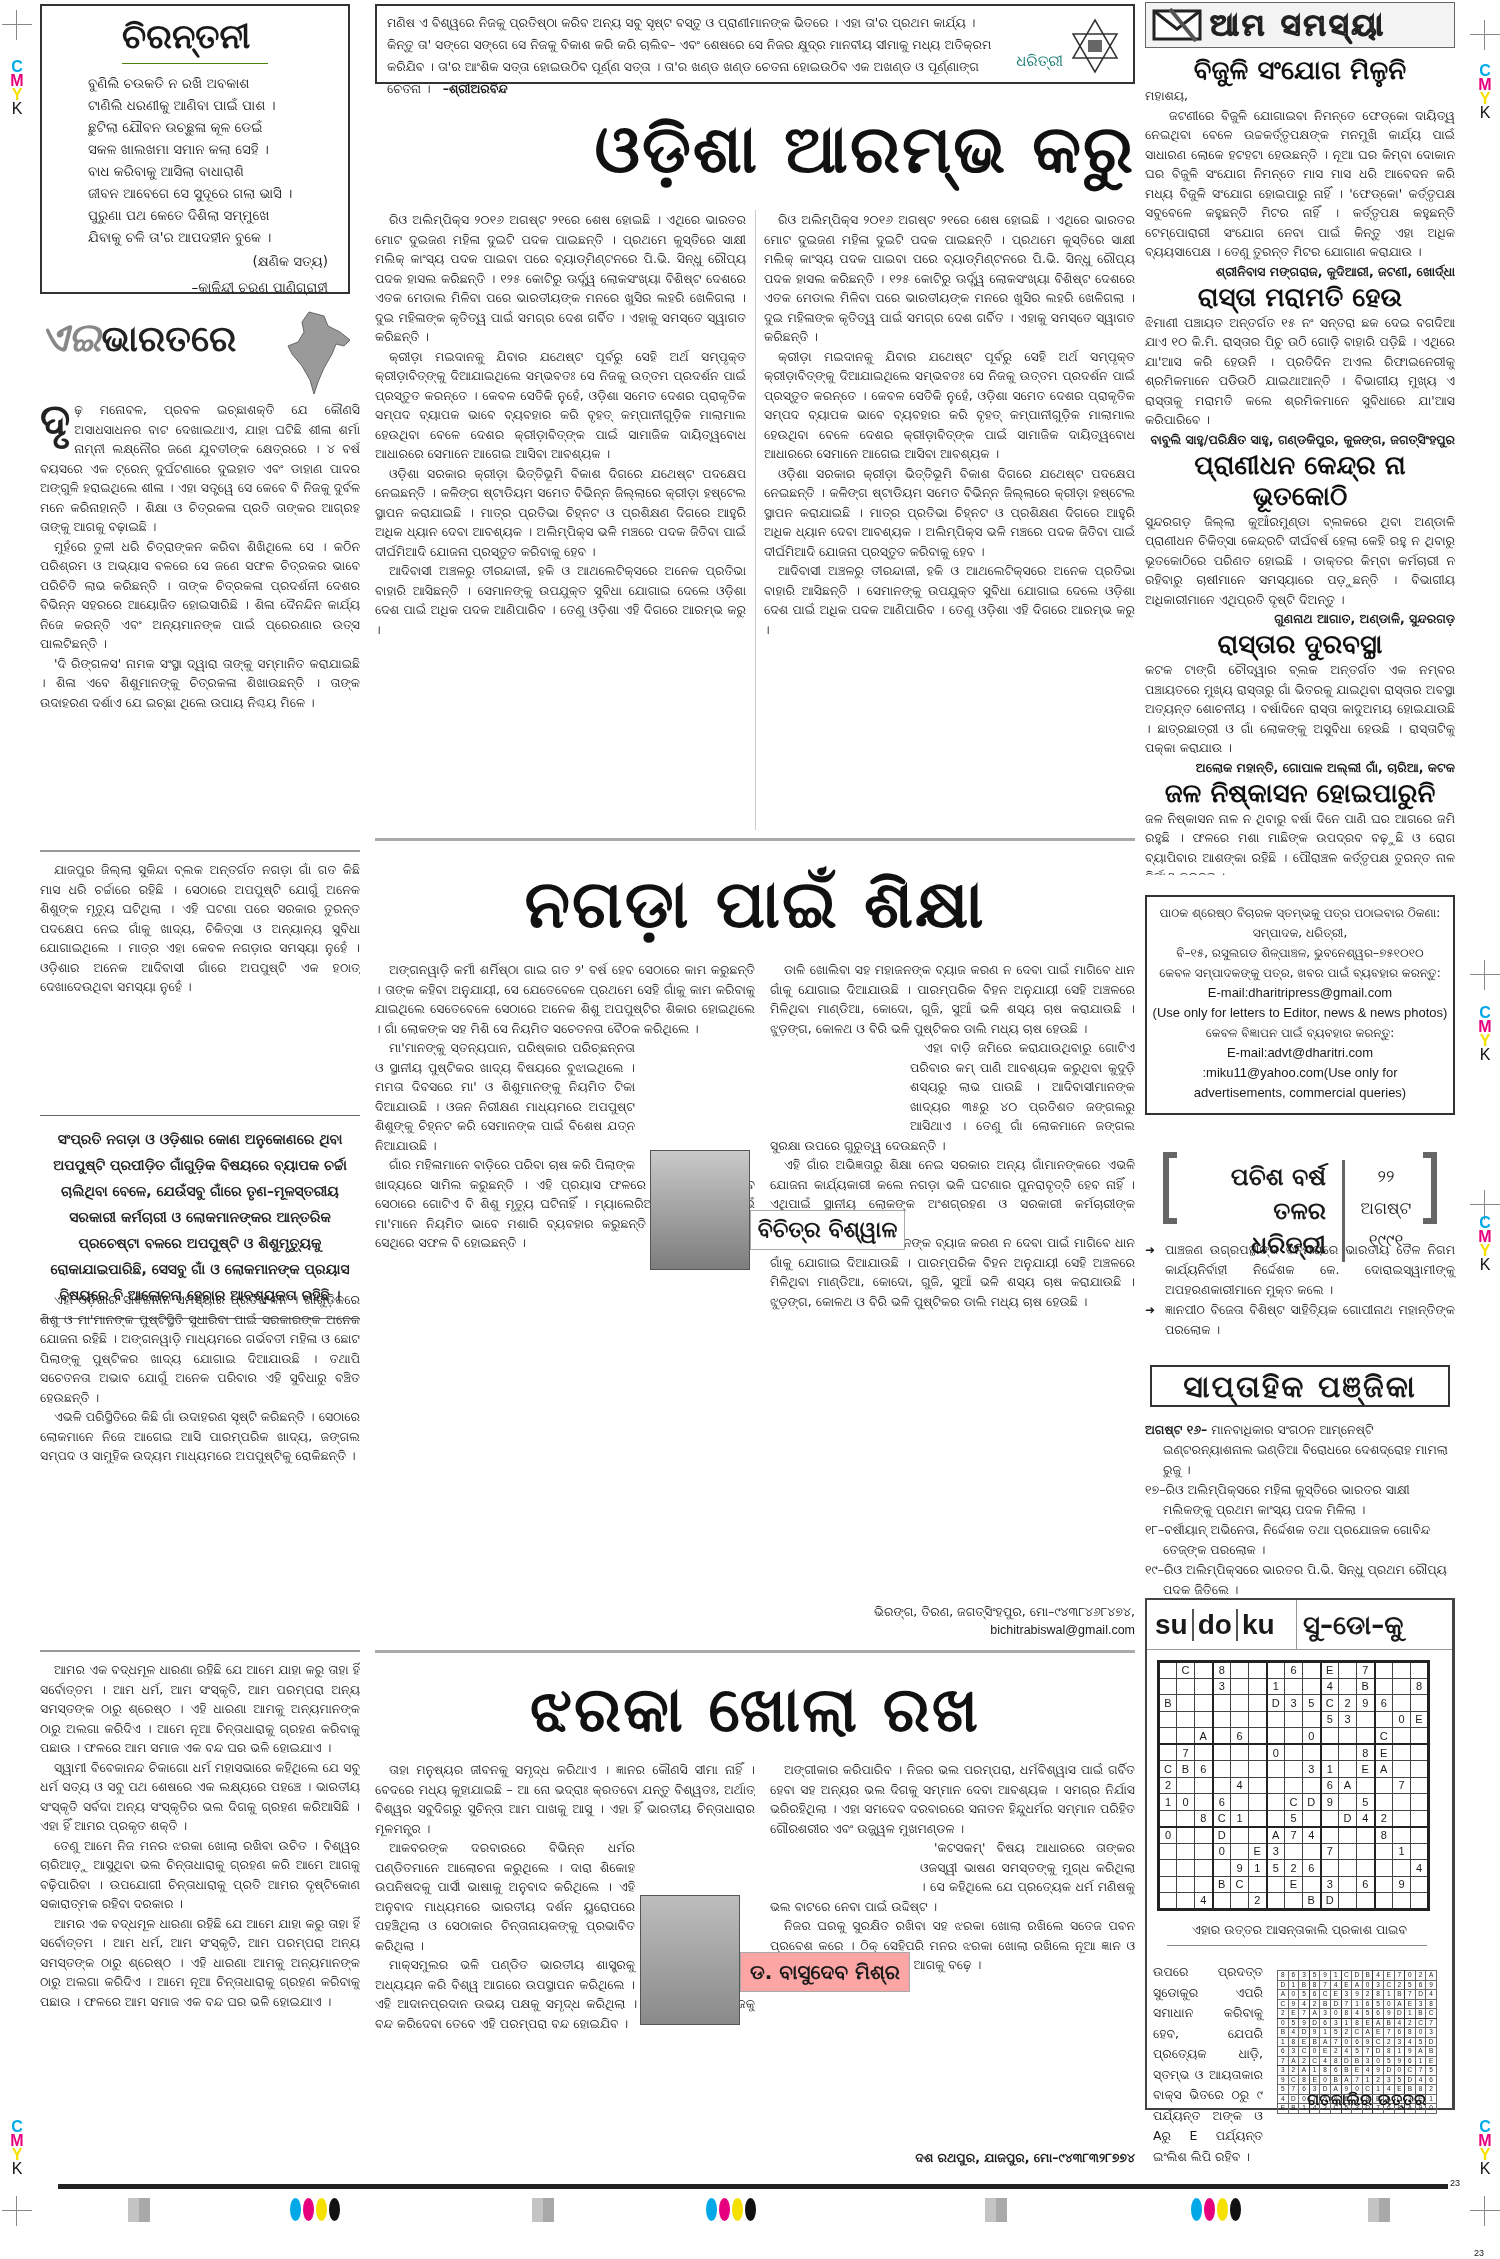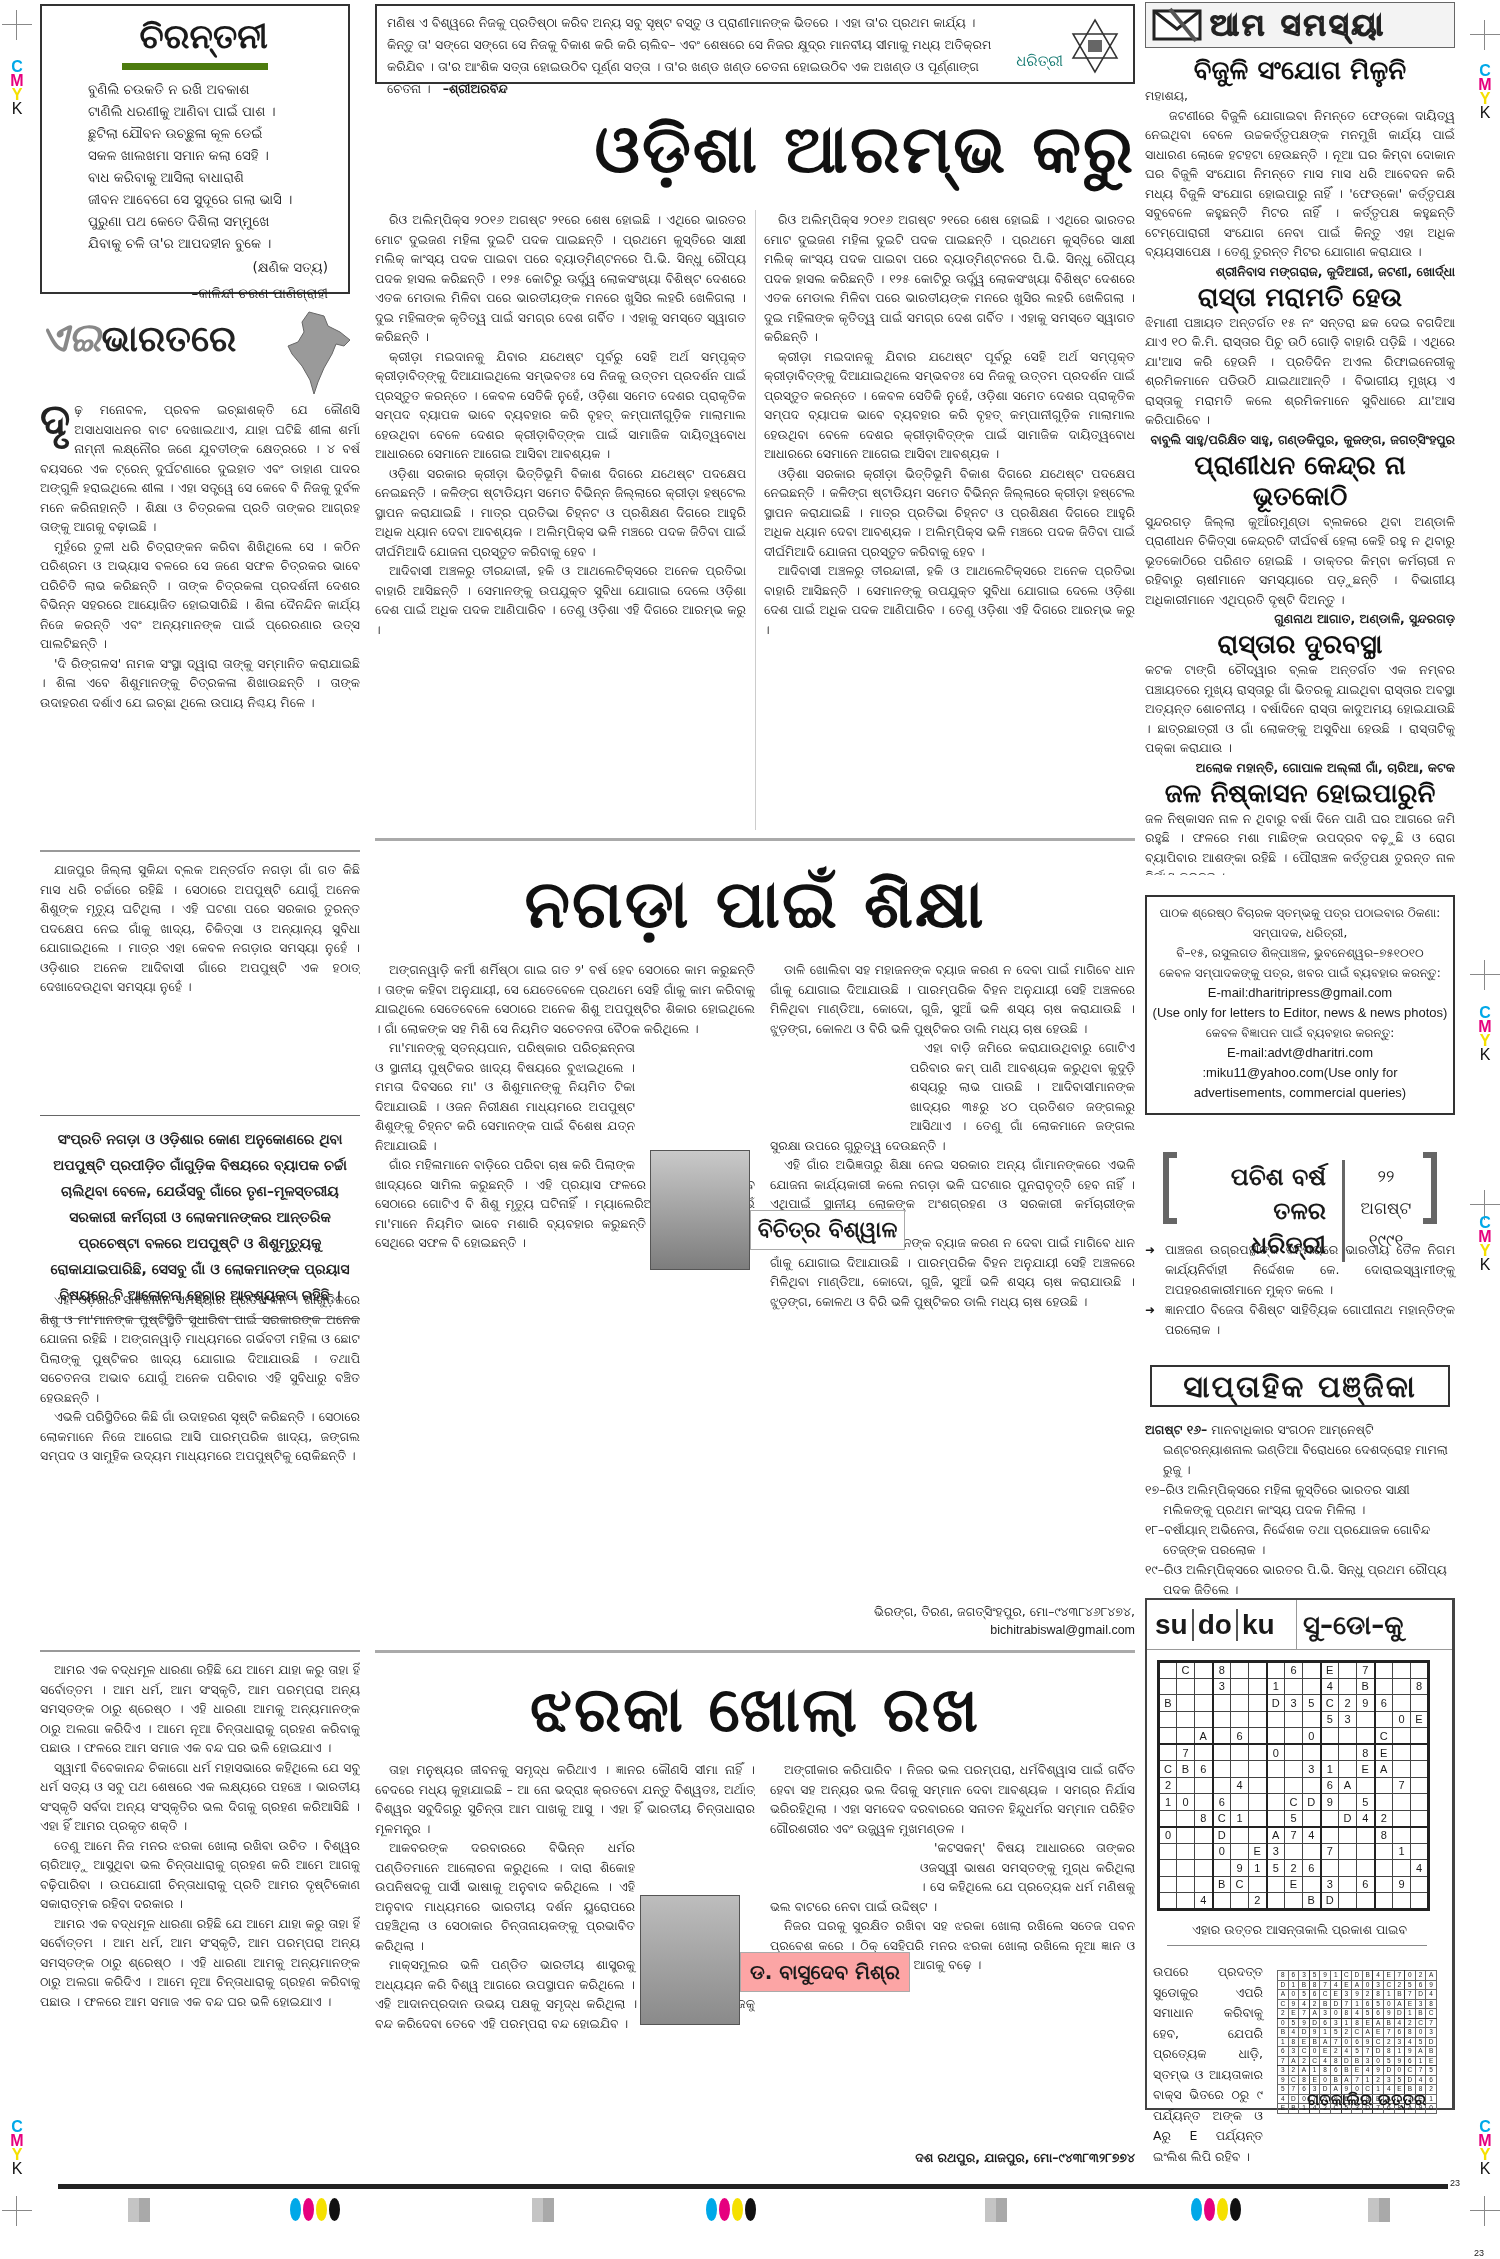--- a/index.html
+++ b/index.html
@@ -15,21 +15,21 @@
 
   
   .reg { position: absolute; width: 30px; text-align: center; font-family: "Liberation Sans", sans-serif; font-size: 16px; line-height: 14px; font-weight: bold; }
   .reg .c { color: #00a8e8; } .reg .m { color: #e6007e; } .reg .y { color: #f5e000; } .reg .k { color: #111; font-weight: normal; }
   .cross { position: absolute; width: 30px; height: 30px; }
   .cross:before { content: ""; position: absolute; left: 14px; top: 0; width: 1px; height: 30px; background: #888; }
   .cross:after { content: ""; position: absolute; top: 14px; left: 0; height: 1px; width: 30px; background: #888; }
 
   
   #poem-box { left: 40px; top: 4px; width: 310px; height: 290px; padding: 10px 20px; }
-  #poem-title { font-size: 34px; text-align: right; font-weight: bold; padding-bottom: 6px; border-bottom: 7px solid #4d7c0f; margin: 0 60px 8px; }
+  #poem-title { font-size: 34px; text-align: left; font-weight: bold; padding-bottom: 6px; border-bottom: 1px solid #4d7c0f; margin: 0 60px 8px; }
   .poem-line { font-size: 13.5px; line-height: 22px; padding-left: 26px; }
   .poem-src { font-size: 13.5px; text-align: right; line-height: 26px; }
 
   
   #quote-box { left: 375px; top: 4px; width: 760px; height: 80px; padding: 6px 10px; }
   #quote-text { font-size: 12.5px; line-height: 22px; width: 610px; }
   #quote-author { font-weight: bold; }
   #quote-brand { position: absolute; right: 70px; top: 46px; font-size: 15px; font-weight: normal; color: #0f766e; }
   #quote-star { position: absolute; right: 12px; top: 12px; width: 52px; height: 56px; }
 

